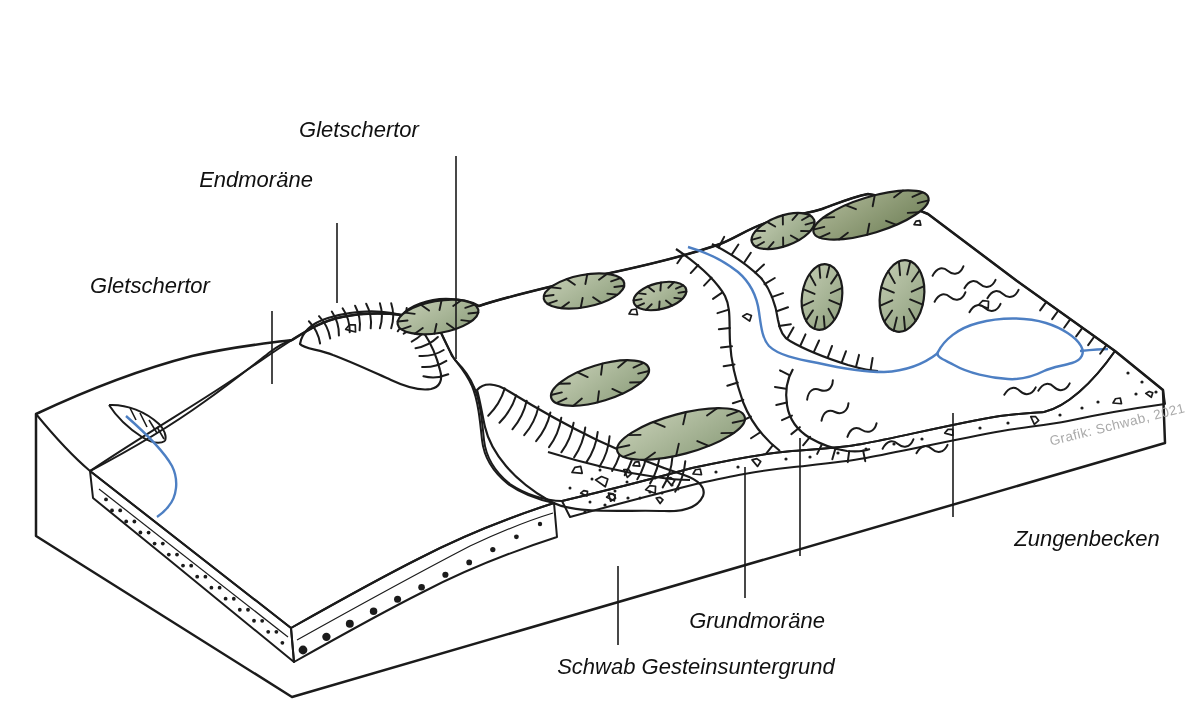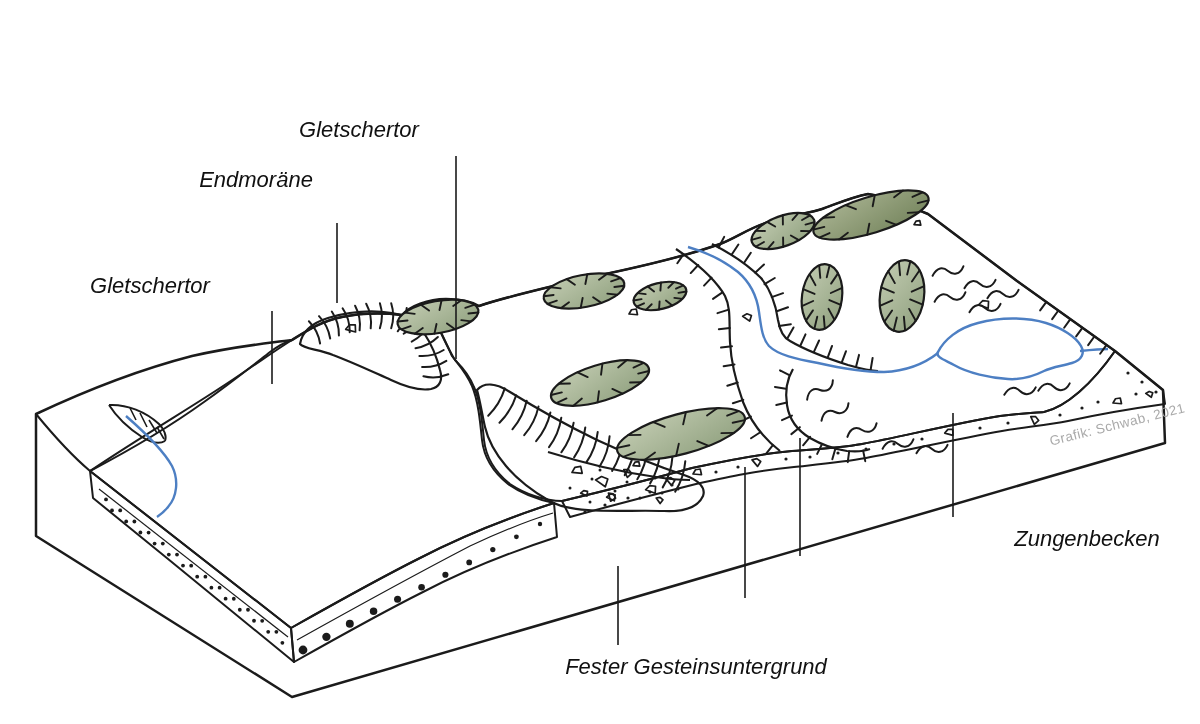--- a/index.html
+++ b/index.html
@@ -502,16 +502,17 @@
     <line x1="745" y1="467" x2="745" y2="598"></line>
     <line x1="800" y1="438" x2="800" y2="556"></line>
     <line x1="953" y1="413" x2="953" y2="517"></line>
   </g>
 </svg>
 
 <div class="diagram-label" style="left:359px;top:114px;">Gletschertor</div>
 <div class="diagram-label" style="left:256px;top:164px;">Endmoräne</div>
 <div class="diagram-label" style="left:150px;top:270px;">Gletschertor</div>
 <div class="diagram-label" style="left:1046px;top:523px;margin-left:41px;">Zungenbecken</div>
-<div class="diagram-label" style="left:696px;top:651px;">Fester Gesteinsuntergrund</div>
+<div class="diagram-label" style="left:757px;top:605px;">Grundmoräne</div>
+<div class="diagram-label" style="left:696px;top:651px;">Schwab Gesteinsuntergrund</div>
 
 <div id="credit">Grafik: Schwab, 2021</div>
 </div>
 
 </body></html>

